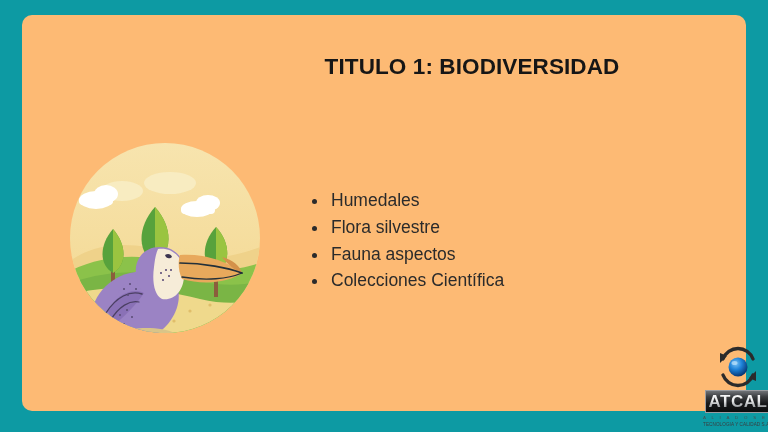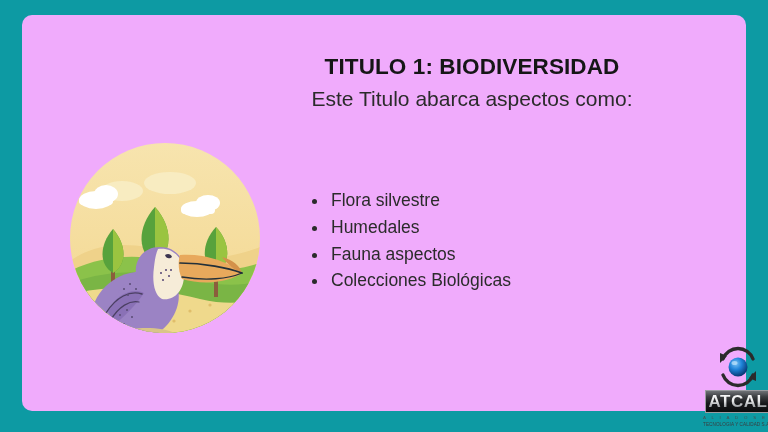--- a/index.html
+++ b/index.html
@@ -19,21 +19,21 @@
     height: 432px;
     background: #0d9aa3;
     box-sizing: border-box;
   }
   .card {
     position: absolute;
     left: 22px;
     top: 15px;
     right: 22px;
     bottom: 21px;
-    background: #f0abfc;
+    background: #fdba74;
     border-radius: 10px;
   }
 
   
   .heading-block {
     position: absolute;
     left: 250px;
     top: 38px;
     width: 400px;
     text-align: center;
@@ -147,28 +147,27 @@
   }
 </style>
 </head>
 <body>
 
 <div class="slide">
   <div class="card">
 
     <div class="heading-block">
       <h1 class="title">TITULO 1: BIODIVERSIDAD</h1>
-      <p class="subtitle">Este Titulo abarca aspectos como:</p>
     </div>
 
     <ul class="bullet-list">
+      <li>Humedales</li>
       <li>Flora silvestre</li>
-      <li>Humedales</li>
       <li>Fauna aspectos</li>
-      <li>Colecciones Biológicas</li>
+      <li>Colecciones Científica</li>
     </ul>
 
     <div class="illustration">
       <svg width="190" height="190" viewBox="0 0 190 190" xmlns="http://www.w3.org/2000/svg">
         <defs>
           <clipPath id="circleClip">
             <circle cx="95" cy="95" r="95"></circle>
           </clipPath>
           <linearGradient id="skyGrad" x1="0" y1="0" x2="0" y2="1">
             <stop offset="0%" stop-color="#f7e4ae"></stop>

